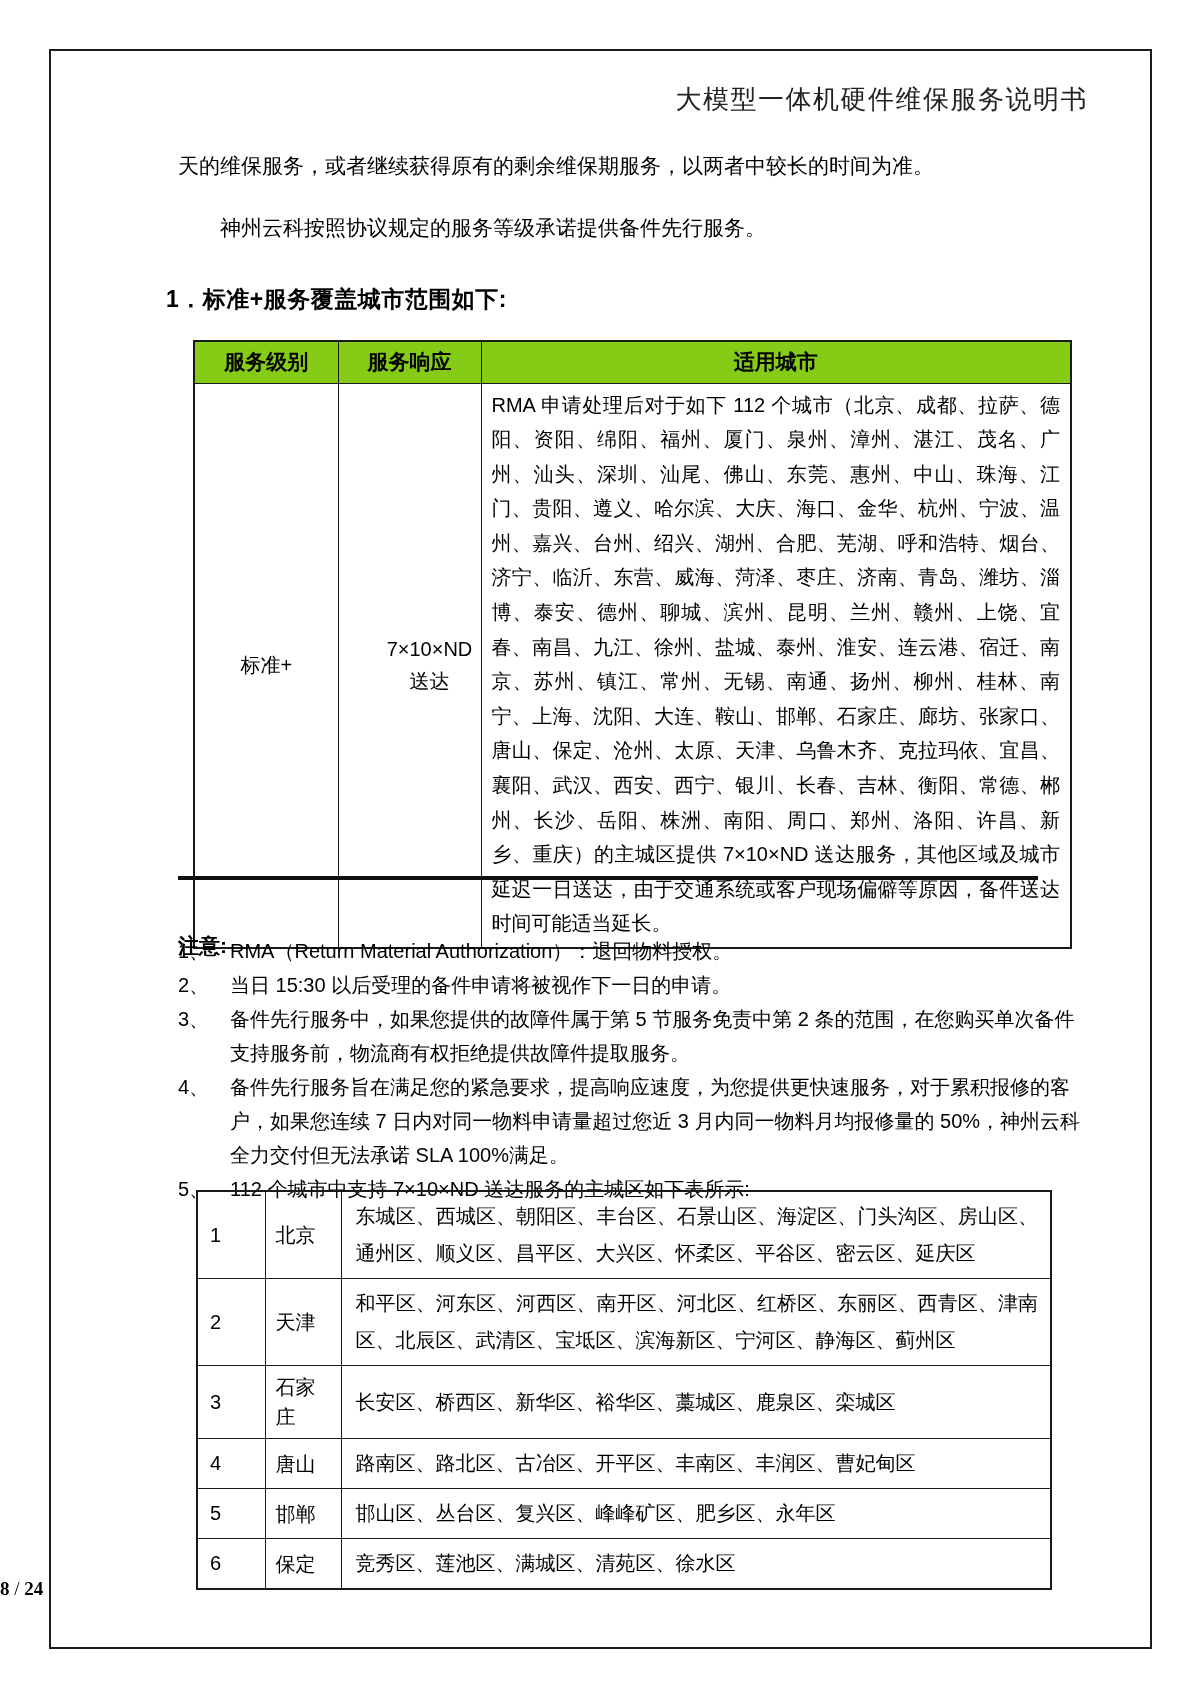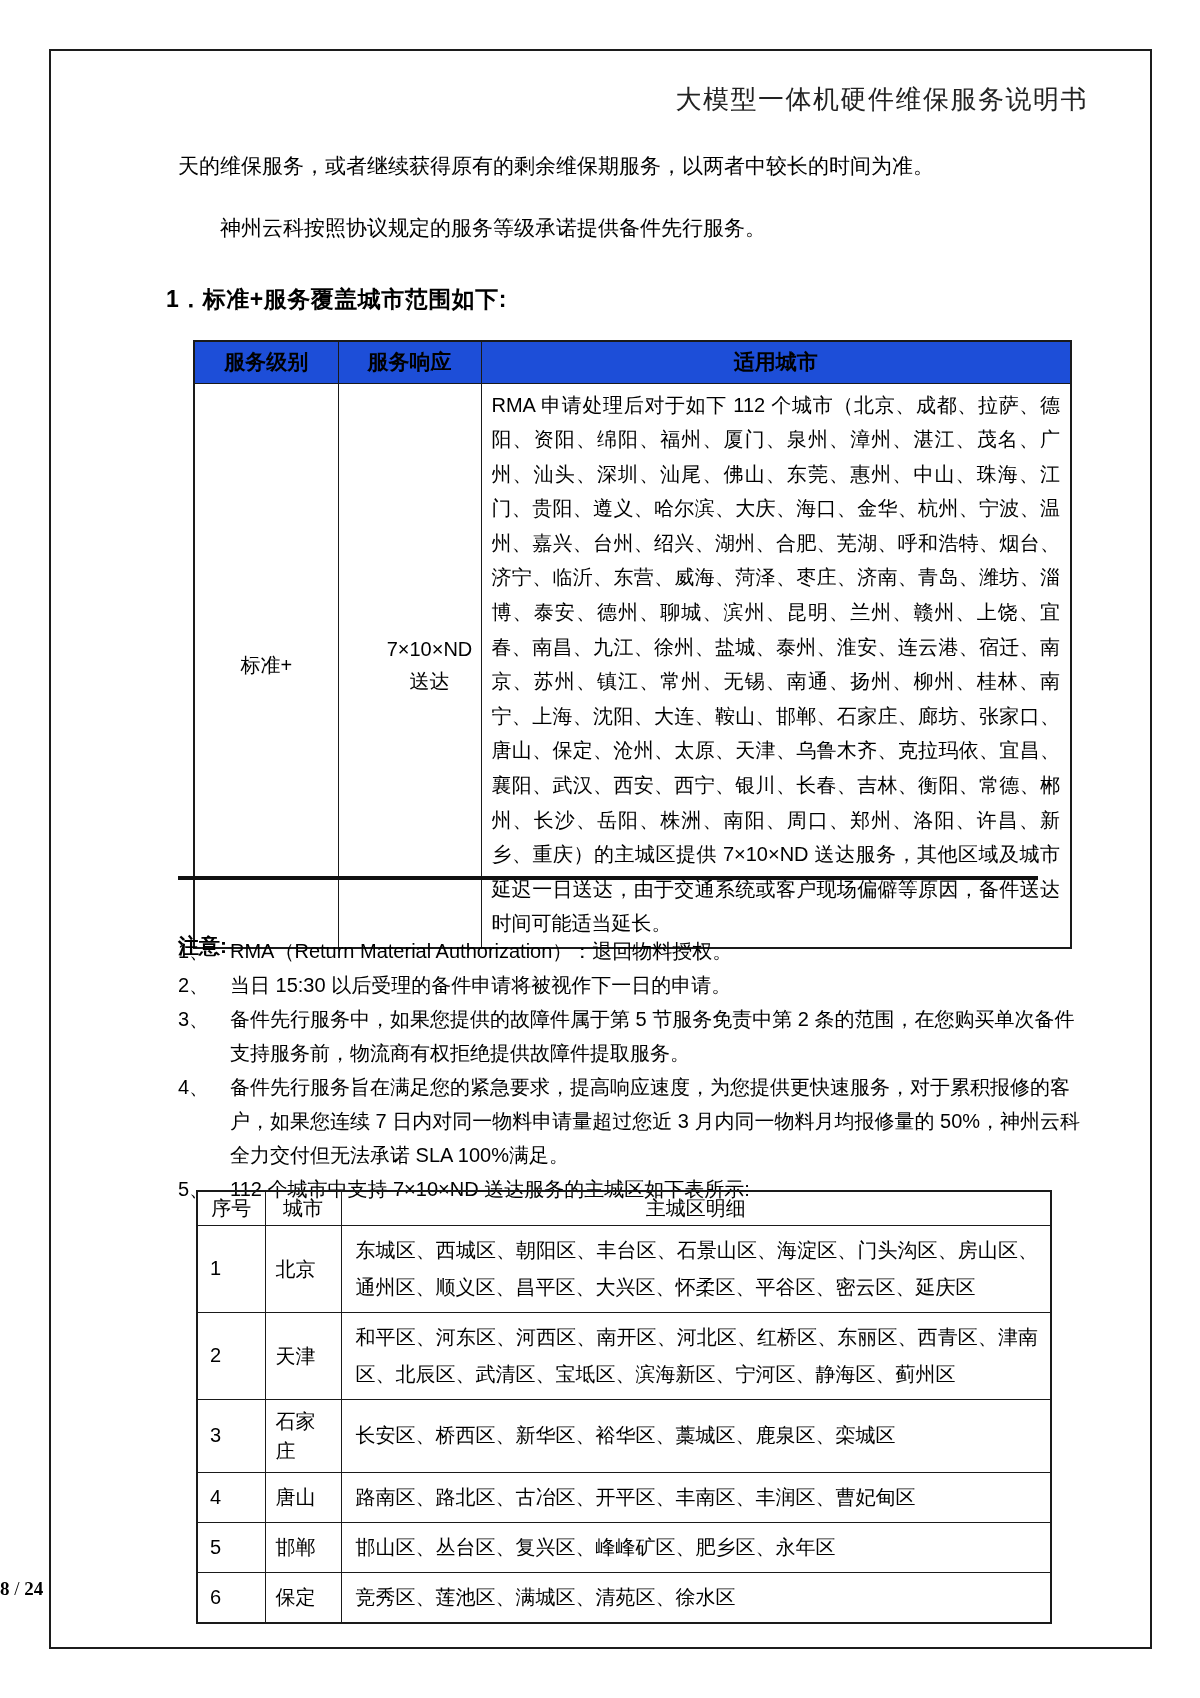--- a/index.html
+++ b/index.html
@@ -44,21 +44,21 @@
     position: absolute; left: 193px; top: 340px;
     width: 879px;
     border: 2px solid #1a1a1a;
   }
   .service-table th, .service-table td {
     border: 1.5px solid #1a1a1a;
     font-size: 20px; color: #000;
     vertical-align: middle;
   }
   .service-table th {
-    background: #1d4ed8;
+    background: #84cc16;
     height: 42px; text-align: center;
     font-weight: bold; font-size: 21px;
   }
   .service-table td { height: 486px; text-align: center; margin-left: 18px; }
   .service-table td.cities-cell {
     text-align: justify;
     padding: 4px 10px 6px 10px;
     line-height: 34.6px;
     vertical-align: top;
   }
@@ -172,25 +172,20 @@
     </div>
   </div>
 
   <table class="district-table">
     <colgroup>
         <col style="width:68px">
         <col style="width:76px">
         <col>
       </colgroup>
     <tbody>
-        <tr>
-      <th>序号</th>
-      <th>城市</th>
-      <th>主城区明细</th>
-    </tr>
     <tr class="h74">
       <td class="no-cell">1</td>
       <td class="city-cell">北京</td>
       <td class="districts-cell">东城区、西城区、朝阳区、丰台区、石景山区、海淀区、门头沟区、房山区、通州区、顺义区、昌平区、大兴区、怀柔区、平谷区、密云区、延庆区</td>
     </tr>
     <tr class="h74">
       <td class="no-cell">2</td>
       <td class="city-cell">天津</td>
       <td class="districts-cell">和平区、河东区、河西区、南开区、河北区、红桥区、东丽区、西青区、津南区、北辰区、武清区、宝坻区、滨海新区、宁河区、静海区、蓟州区</td>
     </tr>

